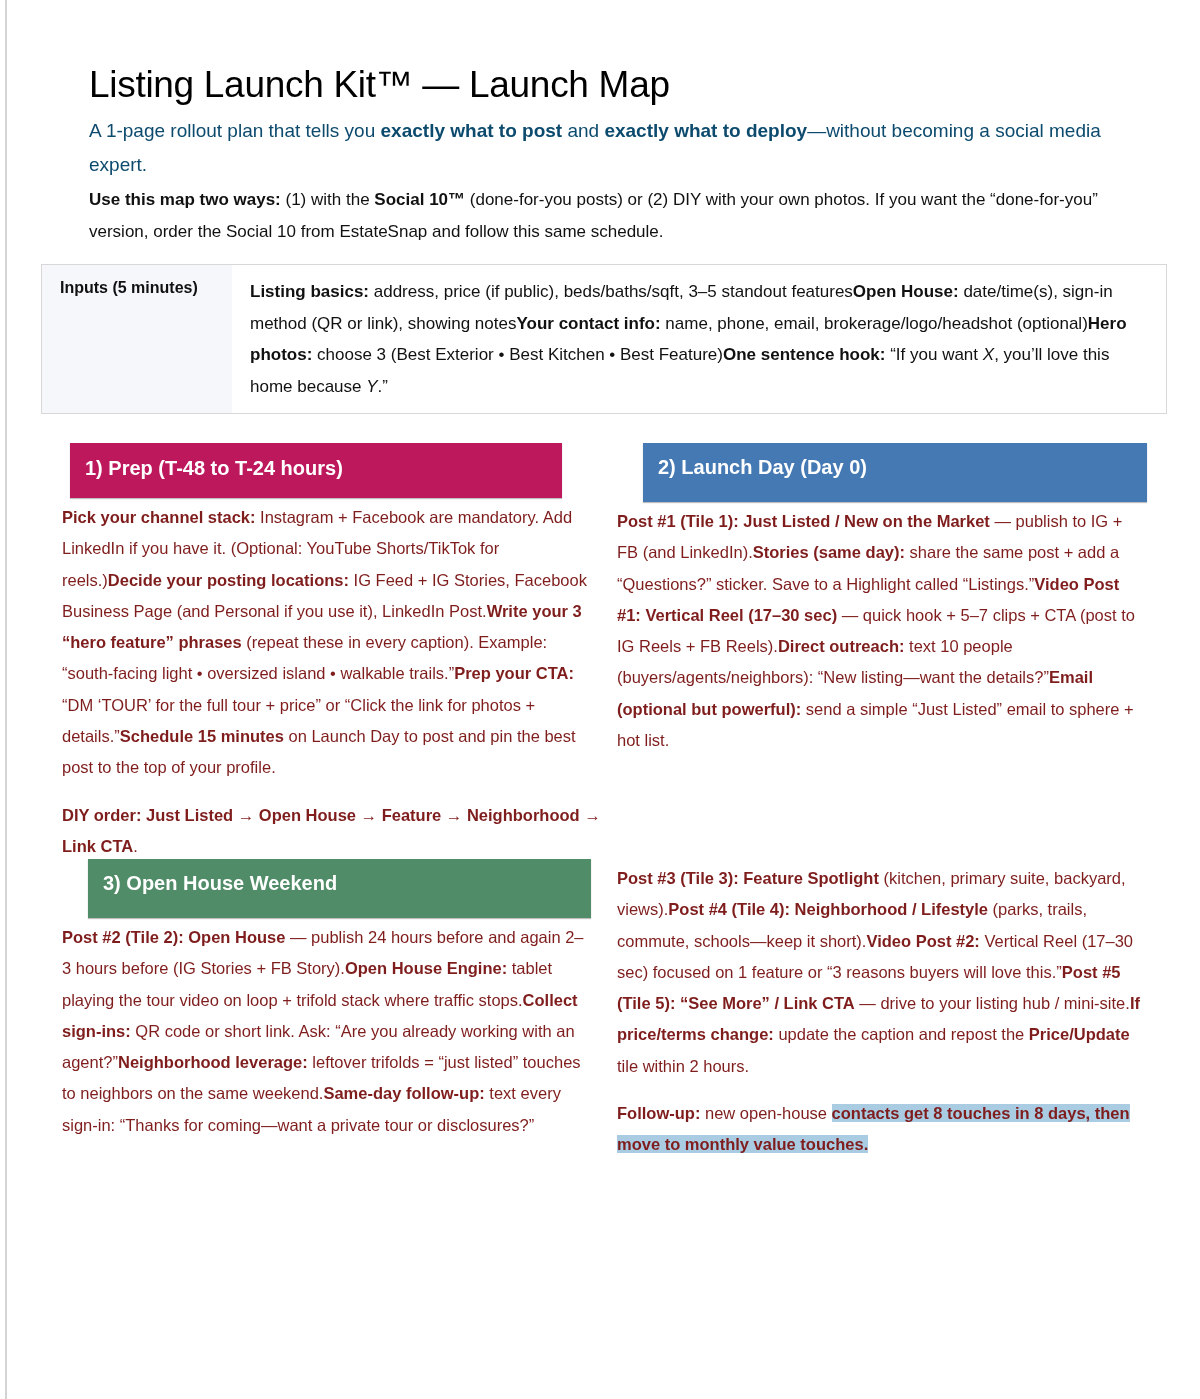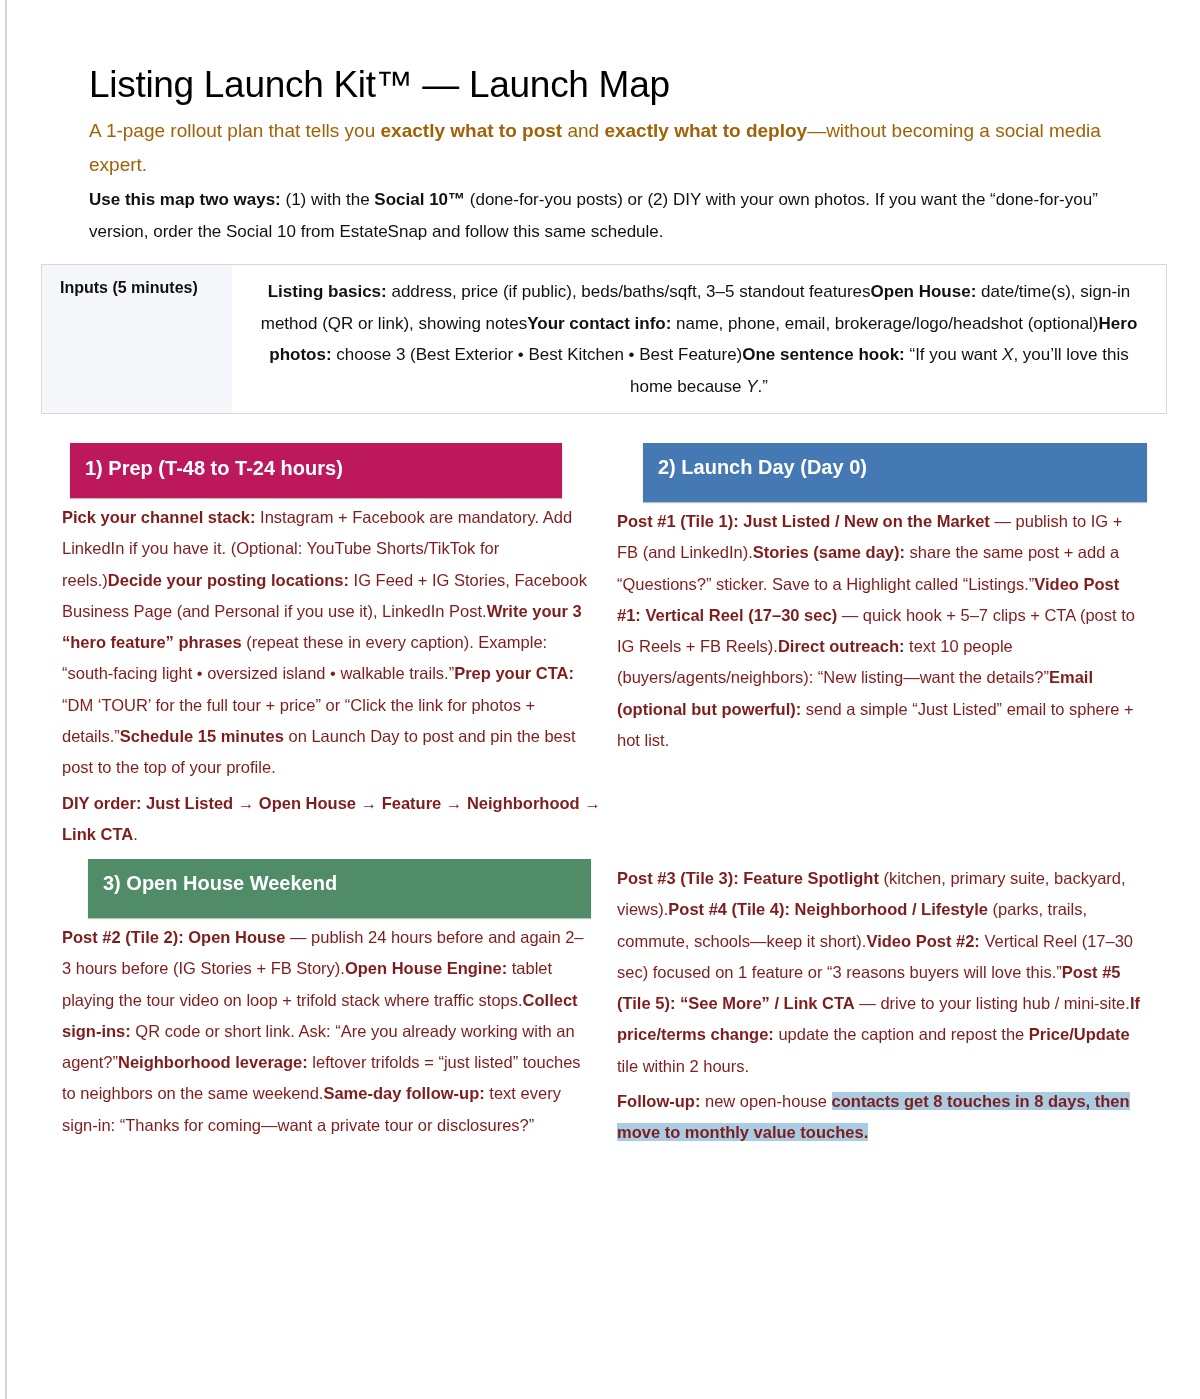--- a/index.html
+++ b/index.html
@@ -1,35 +1,35 @@
 <!DOCTYPE html>
 <html><head>
   <meta charset="utf-8">
   <style>
     * { box-sizing: border-box; margin: 0; padding: 0; }
     html, body { width: 1200px; height: 1399px; background: #ffffff; overflow: hidden; }
     body { font-family: "Liberation Sans", sans-serif; color: #111; position: relative; }
     .left-rule { position: absolute; left: 0; top: 0; width: 7px; height: 1399px; background: #ffffff; border-right: 2px solid #d4d4d4; }
     .page { position: absolute; left: 0; top: 0; width: 1200px; height: 982px; }
     h1.title { position: absolute; left: 89px; top: 64px; font-size: 37px; font-weight: 400; color: #000; letter-spacing: -0.3px; }
-    .subtitle { position: absolute; left: 89px; top: 114px; width: 1040px; font-size: 19px; line-height: 34px; color: #a16207; }
+    .subtitle { position: absolute; left: 89px; top: 114px; width: 1040px; font-size: 19px; line-height: 34px; color: #0c4a6e; }
     .subtitle b { font-weight: 700; }
     .usage { position: absolute; left: 89px; top: 184px; width: 1040px; font-size: 17px; line-height: 32px; color: #111; }
     .usage b { font-weight: 700; }
 
     .inputs { position: absolute; left: 41px; top: 264px; width: 1126px; height: 150px; border: 1.5px solid #d8d8d8; display: flex; background: #fff; }
     .inputs .label-cell { width: 190px; background: #f5f7fb; padding: 14px 0 0 18px; font-size: 16px; font-weight: 700; color: #111; }
-    .inputs .body-cell { flex: 1; padding: 11px 18px 0 18px; font-size: 17px; line-height: 31.5px; color: #111; text-align: center; }
+    .inputs .body-cell { flex: 1; padding: 11px 18px 0 18px; font-size: 17px; line-height: 31.5px; color: #111; }
     .inputs .body-cell b { font-weight: 700; }
 
     .section { position: absolute; width: 540px; }
     .section .hdr { height: 58px; color: #fff; font-weight: 700; font-size: 20px; padding: 14px 0 0 15px; box-shadow: 0 1px 1px rgba(0,0,0,0.25); margin-left: 26px; }
     .section .txt { font-size: 16.5px; line-height: 31.3px; color: #7f1d1d; padding-top: 4px; }
     .section .txt b { font-weight: 700; }
-    .section .txt p + p { margin-top: 4px; }
+    .section .txt p + p { margin-top: 16px; }
     .hl { background: #a9cce3; }
 
     #sec1 { left: 62px; top: 443px; }
     #sec1 .hdr { margin-left: 8px; width: 492px; height: 55px; background: #be185d; }
     #sec2 { left: 617px; top: 443px; width: 530px; }
     #sec2 .hdr { background: #4479b3; height: 59px; padding-top: 13px; }
     #sec3 { left: 62px; top: 859px; width: 529px; }
     #sec3 .hdr { background: #4f8c67; height: 59px; padding-top: 13px; }
     #sec4 { left: 617px; top: 859px; width: 530px; }
     #sec4 .hdr { background: #b7843b; height: 59px; padding-top: 13px; }

